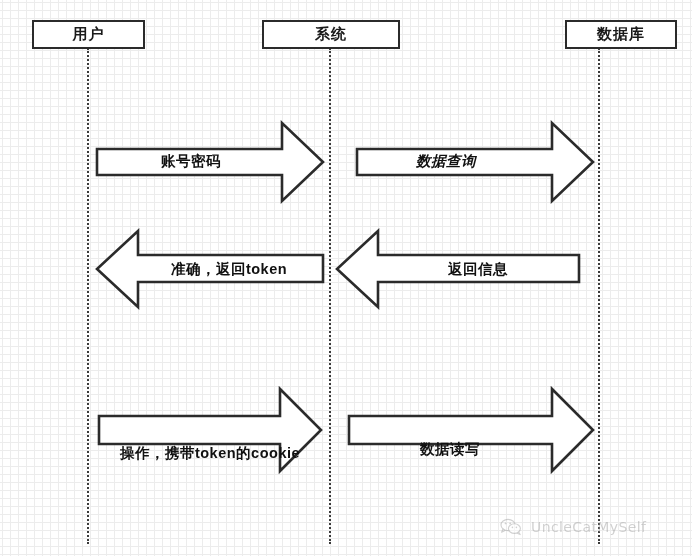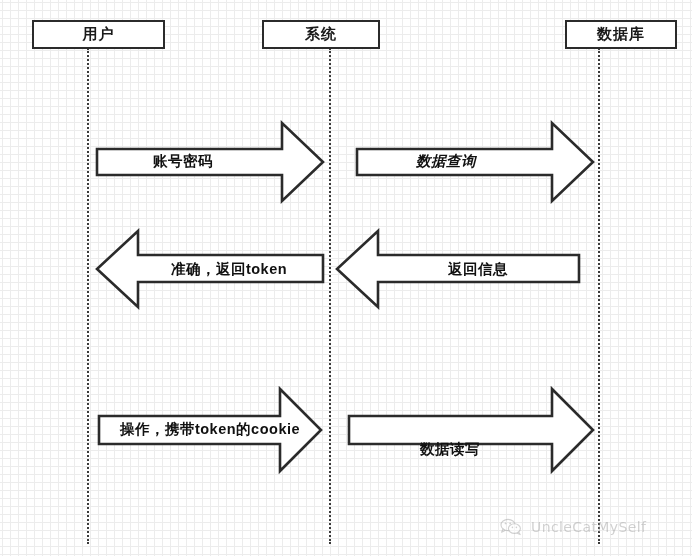--- a/index.html
+++ b/index.html
@@ -92,38 +92,38 @@
 </style>
 </head>
 <body>
 
 <div id="canvas">
 
   <div class="lifeline" style="left:87px;  top:48px;  height:496px;"></div>
   <div class="lifeline" style="left:329px; top:48px;  height:496px;"></div>
   <div class="lifeline" style="left:598px; top:48px;  height:496px;"></div>
 
-  <div class="actor-box" style="left:32px; top:20px; width:133px; height:29px;">
+  <div class="actor-box" style="left:32px; top:20px; width:113px; height:29px;">
     <span>用户</span>
   </div>
 
-  <div class="actor-box" style="left:262px; top:20px; width:118px; height:29px;text-align:right;">
+  <div class="actor-box" style="left:262px; top:20px; width:138px; height:29px;text-align:right;">
     <span>系统</span>
   </div>
 
   <div class="actor-box" style="left:565px; top:20px; width:112px; height:29px;">
     <span>数据库</span>
   </div>
 
   <div class="arrow" style="left:96px; top:122px; width:228px; height:80px;">
     <svg width="228" height="80" viewBox="0 0 228 80">
       <polygon points="1,27 186,27 186,1 227,40 186,79 186,53 1,53" fill="#ffffff" stroke="#2b2b2b" stroke-width="2.6" stroke-linejoin="miter"></polygon>
     </svg>
   </div>
-  <div class="arrow-label" style="left:88px; top:152px; width:190px;">账号密码</div>
+  <div class="arrow-label" style="left:96px; top:152px; width:190px;">账号密码</div>
 
   <div class="arrow" style="left:356px; top:122px; width:238px; height:80px;">
     <svg width="238" height="80" viewBox="0 0 238 80">
       <polygon points="1,27 196,27 196,1 237,40 196,79 196,53 1,53" fill="#ffffff" stroke="#2b2b2b" stroke-width="2.6" stroke-linejoin="miter"></polygon>
     </svg>
   </div>
   <div class="arrow-label" style="left:348px; top:152px; width:196px;font-style:italic;">数据查询</div>
 
   <div class="arrow" style="left:96px; top:230px; width:228px; height:78px;">
     <svg width="228" height="78" viewBox="0 0 228 78">
@@ -137,21 +137,21 @@
       <polygon points="243,25 42,25 42,1 1,39 42,77 42,52 243,52" fill="#ffffff" stroke="#2b2b2b" stroke-width="2.6" stroke-linejoin="miter"></polygon>
     </svg>
   </div>
   <div class="arrow-label" style="left:378px; top:260px; width:200px;">返回信息</div>
 
   <div class="arrow" style="left:98px; top:388px; width:224px; height:84px;">
     <svg width="224" height="84" viewBox="0 0 224 84">
       <polygon points="1,28 182,28 182,1 223,42 182,83 182,56 1,56" fill="#ffffff" stroke="#2b2b2b" stroke-width="2.6" stroke-linejoin="miter"></polygon>
     </svg>
   </div>
-  <div class="arrow-label" style="left:98px; top:420px; width:224px;text-align:center;">操作，携带token的cookie</div>
+  <div class="arrow-label" style="left:98px; top:444px; width:224px;text-align:center;">操作，携带token的cookie</div>
 
   <div class="arrow" style="left:348px; top:388px; width:246px; height:84px;">
     <svg width="246" height="84" viewBox="0 0 246 84">
       <polygon points="1,28 204,28 204,1 245,42 204,83 204,56 1,56" fill="#ffffff" stroke="#2b2b2b" stroke-width="2.6" stroke-linejoin="miter"></polygon>
     </svg>
   </div>
   <div class="arrow-label" style="left:348px; top:440px; width:204px;">数据读写</div>
 
   <div class="watermark" style="left:500px; top:518px;gap:9px;">
     <span class="wechat-logo">

